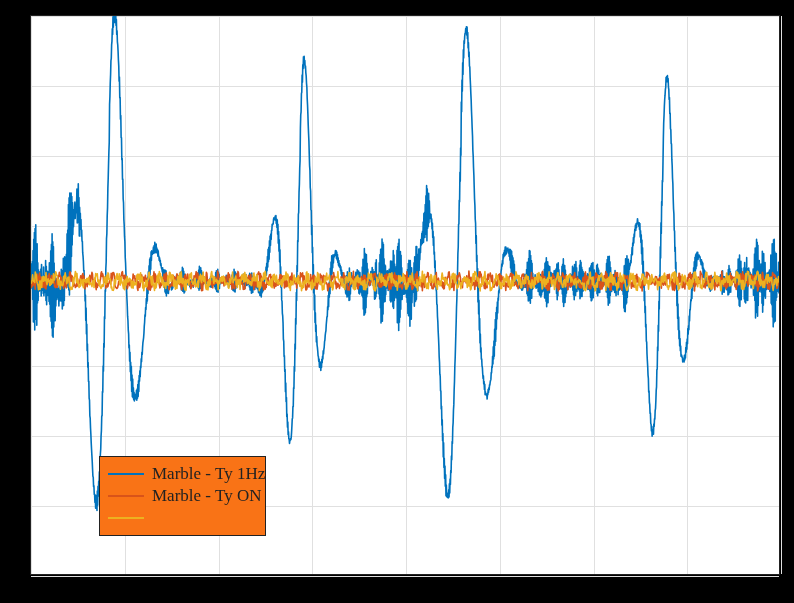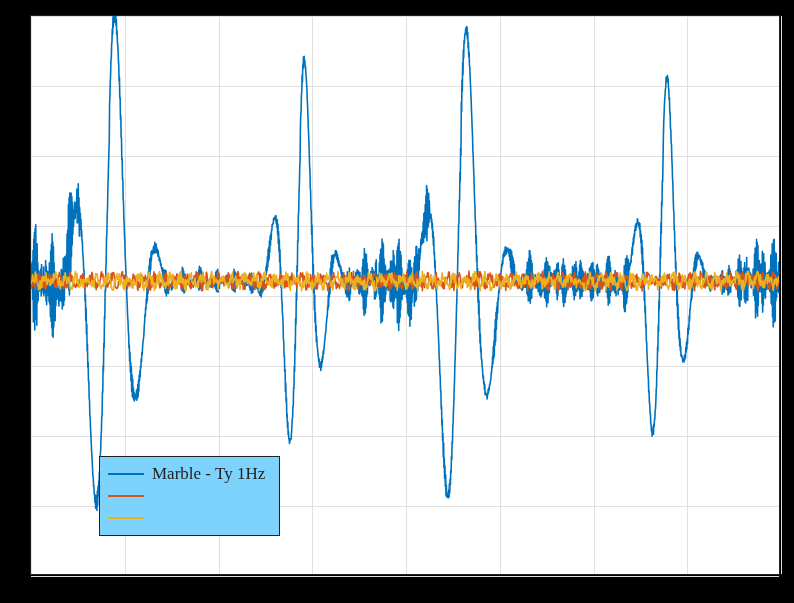--- a/index.html
+++ b/index.html
@@ -37,23 +37,23 @@
     position: absolute;
     left: 0;
     top: 0;
     width: 100%;
     height: 100%;
   }
   .legend {
     position: absolute;
     left: 68px;
     bottom: 38px;
-    background: #7dd3fc;
+    background: #f97316;
     border: 1px solid #222;
-    padding: 6px 14px 6px 8px;
+    padding: 6px 0 6px 8px;
     font-size: 17px;
   }
   .legend-row {
     display: flex;
     align-items: center;
     height: 22px;
   }
   .legend-swatch {
     width: 36px;
     height: 2px;
@@ -95,18 +95,19 @@
       <polyline points="0,268.7696243105425 0.536097212294496,267.372333971631 1.072194424588992,264.83237552758254 1.6082916368834883,259.79506575164964 2.144388849177984,264.39277326101546 2.68048606147248,266.3395615345023 3.2165832737669766,265.50859597525573 3.752680486061472,267.39325617954887 4.288777698355968,256.9725179697021 4.824874910650465,258.82073576337297 5.36097212294496,260.0215085941558 5.897069335239457,266.364898029496 6.433166547533953,268.38692553965285 6.96926375982845,270.1300451843498 7.505360972122944,274.7831883508776 8.04145818441744,274.2400207748041 8.577555396711936,266.09423378093146 9.113652609006433,274.55099312880276 9.64974982130093,269.4140593943542 10.185847033595424,265.38853377138685 10.72194424588992,272.4196278159478 11.258041458184417,261.7082597895909 11.794138670478914,265.0046028071187 12.33023588277341,266.14091817631675 12.866333095067906,261.12507997143405 13.402430307362401,263.3561266240477 13.9385275196569,265.7229692856178 14.474624731951394,265.42706585665314 15.010721944245889,257.44946650062906 15.546819156540385,267.22219213601005 16.08291636883488,269.623466988816 16.619013581129376,264.7759345552152 17.155110793423873,263.68668308500156 17.691208005718373,266.04772277417675 18.227305218012866,265.4755109424174 18.763402430307362,270.4282182355609 19.29949964260186,270.23965849912383 19.83559685489635,263.8691440787429 20.371694067190848,269.04694244963815 20.907791279485348,264.7754571652393 21.44388849177984,267.10669070224213 21.979985704074338,267.7169246934294 22.516082916368834,258.71983586880793 23.052180128663334,261.3994250227499 23.588277340957827,264.78415532917035 24.124374553252323,262.223573406677 24.66047176554682,256.60843418490055 25.196568977841313,257.754994491188 25.732666190135813,260.19371656134985 26.268763402430306,260.1621744463315 26.804860614724802,264.7615290975266 27.340957827019295,269.7555751871766 27.8770550393138,264.81110132497855 28.41315225160829,266.1781718363069 28.949249463902788,270.9689462400585 29.485346676197285,274.15380119470996 30.021443888491778,265.9537938626756 30.557541100786278,268.4288775072241 31.09363831308077,270.14171188617405 31.629735525375267,270.57735875858 32.16583273766976,269.67957106440014 32.70192994996426,261.3047305617315 33.23802716225875,265.8747277207818 33.77412437455325,261.11018518448293 34.310221586847746,257.80539118498416 34.84631879914224,261.92613550257545 35.382416011436746,264.15134553447865 35.91851322373124,268.6190337916228 36.45461043602573,266.79662992099634 36.990707648320225,262.3153247008867 37.526804860614725,264.4476456728977 38.06290207290922,261.9871556058371 38.59899928520372,271.60894921849786 39.13509649749821,272.54954245203027 39.6711937097927,274.5648103248446 40.2072909220872,272.20482774821596 40.743388134381696,273.5647824688557 41.2794853466762,274.1515285400874 41.815582558970696,269.9457918270009 42.35167977126519,262.6204809852664 42.88777698355968,268.6759531992546 43.42387419585418,261.9333934883068 43.959971408148675,261.0676581299855 44.49606862044317,256.4209872171556 45.03216583273767,258.33890302557637 45.56826304503216,267.10938869936143 46.10436025732667,258.58610834484574 46.64045746962116,267.81601884810107 47.176554681915654,264.9112773494361 47.71265189421015,270.04491169068575 48.24874910650465,272.44933867644346 48.78484631879914,270.9365255339695 49.32094353109364,271.29842293913373 49.857040743388126,264.10627037333893 50.393137955682626,265.22748919447685 50.92923516797713,266.1791239936214 51.465332380271626,270.7171436469935 52.00142959256612,264.78133430000685 52.53752680486061,272.675964563371 53.07362401715511,264.28683292043854 53.609721229449605,266.13567506289536 54.145818441744105,264.6731772130473 54.68191565403859,266.3719831807433 55.21801286633309,267.66108353979 55.7541100786276,264.062834827854 56.29020729092209,263.25358935399896 56.82630450321658,266.76854920999676 57.362401715511076,267.39102872663864 57.898498927805576,262.22586153478414 58.43459614010007,269.6962671265432 58.97069335239457,268.14314018279526 59.506790564689055,267.70547967935005 60.042887776983555,268.52055893511033 60.57898498927806,269.88246409667084 61.115082201572555,271.55779438855006 61.65117941386705,267.25760594098995 62.18727662616154,265.5450628161195 62.72337383845604,267.6186951805885 63.259471050750534,272.5316110695239 63.795568263045034,262.80741947019794 64.33166547533952,264.53395672058156 64.86776268763401,258.49613149259426 65.40385989992852,259.8692932183395 65.93995711222303,260.7144756140215 66.4760543245175,258.7166763682727 67.01215153681201,266.3270254609563 67.5482487491065,265.02929933180485 68.084345961401,269.37079639904283 68.62044317369549,265.5571461334621 69.15654038598998,271.57022408047465 69.69263759828448,271.84802952908205 70.22873481057898,273.4851830400906 70.76483202287349,272.27263804240266 71.30092923516797,269.6952805896106 71.83702644746248,270.3263060199226 72.37312365975697,271.3775888632206 72.90922087205146,267.92566959189753 73.44531808434596,262.0534273232203 73.98141529664045,264.14794606783954 74.51751250893494,262.8354690131991 75.05360972122945,269.3946313074531 75.58970693352396,260.2493367854875 76.12580414581844,264.50268026895094 76.66190135811294,267.23321079835995 77.19799857040744,257.834593219218 77.73409578270193,258.75938012987973 78.27019299499642,264.10718841506986 78.80629020729091,264.4571268997428 79.3423874195854,263.863889567214 79.87848463187991,265.4965562116062 80.4145818441744,272.9588672066403 80.9506790564689,272.0095892412332 81.48677626876339,275.00157962634717 82.02287348105791,275.1582890568631 82.5589706933524,275.3267030718303 83.09506790564689,273.60608443290903 83.63116511794139,264.65230544230013 84.16726233023589,268.41800746714756 84.70335954253038,268.7292490668924 85.23945675482489,261.6196610241421 85.77555396711936,260.54337998198 86.31165117941387,258.4681565350635 86.84774839170836,264.4500158900902 87.38384560400286,261.810691405549 87.91994281629735,264.3187694807301 88.45604002859184,258.6951070364173 88.99213724088634,268.6426485565495 89.52823445318084,269.92032248163383 90.06433166547534,262.2202821127744 90.60042887776983,262.64741624370447 91.13652609006432,267.83982403937966 91.67262330235884,267.0488506721076 92.20872051465334,270.8973248715044 92.74481772694782,273.4948223049601 93.28091493924232,265.5090810046985 93.81701215153682,274.6730861697336 94.35310936383131,269.0877818427753 94.88920657612582,264.36081145364784 95.4253037884203,270.02209285322783 95.9614010007148,263.3773552094142 96.4974982130093,261.3609722962918 97.03359542530377,266.9494982233821 97.56969263759828,266.5372402547266 98.10578984989277,266.51499631444244 98.64188706218728,263.21276311152405 99.17798427448177,263.80681723650093 99.71408148677625,264.1111271066138 100.25017869907076,265.57261344171735 100.78627591136525,272.6693847822174 101.32237312365976,270.7107721722657 101.85847033595427,266.35780426135676 102.39456754824874,273.26271931263864 102.93066476054325,266.34620849660615 103.46676197283774,269.3513154446767 104.00285918513224,269.9132569003062 104.53895639742674,267.9048438915605 105.07505360972122,268.8976300191761 105.61115082201573,269.779347757052 106.14724803431022,260.04857095453934 106.6833452466047,262.3078236632392 107.21944245889921,259.07651332911183 107.7555396711937,264.64508424249385 108.29163688348821,259.7316631096325 108.8277340957827,259.4222153060751 109.36383130807718,267.4348735408649 109.89992852037169,257.8286765699004 110.43602573266618,266.47650735227745 110.97212294496069,263.02159320524464 111.5082201572552,261.956568466096 112.04431736954967,272.9838397119696 112.58041458184418,267.0558611944242 113.11651179413867,275.69393727158166 113.65260900643317,270.78431833897804 114.18870621872767,271.73063185343767 114.72480343102215,268.36206255136915 115.26090064331666,265.3571280216427 115.79699785561115,271.7833434885052 116.33309506790563,271.0334874873378 116.86919228020014,265.23952560681795 117.40528949249463,264.80548750897105 117.94138670478914,258.34069882912985 118.47748391708363,257.07473348724704 119.01358112937811,260.875277076614 119.54967834167262,263.4697961094142 120.08577555396711,261.591521065087 120.62187276626162,268.0498127255734 121.15796997855612,269.92453575713785 121.6940671908506,261.24365619542584 122.23016440314511,267.82295180767403 122.7662616154396,270.1865095497292 123.3023588277341,271.52660433394544 123.8384560400286,275.5016162085909 124.37455325232308,267.95084242842677 124.91065046461759,273.08537650441303 125.44674767691208,272.47462607910575 125.98284488920656,269.0684847511314 126.51894210150107,261.05561471177987 127.05503931379556,266.6786923601094 127.59113652609007,258.8877777507458 128.12723373838455,268.553159425236 128.66333095067904,256.39907950068437 129.19942816297356,259.3396544186234 129.73552537526803,258.49808358660954 130.27162258756255,262.82990395828955 130.80771979985704,267.3106373619476 131.34381701215153,262.0877309014709 131.87991422444605,269.0762543988369 132.41601143674052,264.87743697544306 132.952108649035,272.25883629492586 133.48820586132953,267.39476804376017 134.02430307362403,267.42559677494 134.56040028591852,269.0546049729426 135.096497498213,273.3814033516873 135.6325947105075,267.61119695188313 136.168691922802,269.47964282742134 136.7047891350965,269.75348318849603 137.24088634739098,260.96756725855937 137.77698355968548,270.07924215919275 138.31308077197997,265.6813605532351 138.8491779842745,257.29529337144703 139.38527519656895,257.4653354312849 139.92137240886348,259.53575018055204 140.45746962115797,266.39143155376706 140.99356683345246,264.32279327989255 141.52966404574698,259.6150662950665 142.06576125804145,260.26173686704476 142.60185847033594,261.6014371694187 143.13795568263046,271.1572491310865 143.67405289492496,266.8371370972486 144.21015010721945,264.8941101039685 144.74624731951394,274.2047420508544 145.28234453180843,266.22484496231084 145.81844174410293,266.4613798925005 146.35453895639742,273.46007244114134 146.8906361686919,264.0286364375761 147.4267333809864,261.17595574344324 147.9628305932809,264.847984947647 148.49892780557542,268.901463224428 149.03502501786988,258.47675789897966 149.5711222301644,258.33124272298727 150.1072194424589,267.49456151369054 150.6433166547534,256.6469361786593 151.1794138670479,263.50136871218734 151.71551107934238,268.6701909596177 152.25160829163687,263.61597403174545 152.7877055039314,263.72636612954614 153.32380271622588,266.51202824948774 153.85989992852038,272.52652236608964 154.39599714081487,274.9268082354367 154.93209435310936,264.7129431021401 155.46819156540386,275.16565961042016 156.00428877769835,265.5607128827571 156.54038598999284,267.5192161165952 157.07648320228733,264.79359178310847 157.61258041458183,265.12921114934676 158.14867762687635,270.2022330908694 158.6847748391708,261.2345394722527 159.22087205146534,259.0869594823938 159.75696926375983,258.9121492249439 160.2930664760543,262.8085279046301 160.8291636883488,257.5965645561052 161.3652609006433,267.07847034901874 161.9013581129378,267.1020053547173 162.4374553252323,269.1886904594381 162.97355253752679,266.96626736263727 163.5096497498213,268.84481781683877 164.04574696211583,264.05558133415514 164.5818441744103,263.17123630811176 165.1179413867048,271.98626075549726 165.6540385989993,269.3159807902632 166.19013581129377,271.03304832252877 166.7262330235883,268.6603507734741 167.26233023588279,265.9597182525891 167.79842744817728,272.3962207964775 168.33452466047177,265.2382965017006 168.87062187276626,261.41437513882994 169.40671908506076,263.92701803984227 169.94281629735525,259.22584750099037 170.47891350964977,265.54066197889307 171.01501072194424,267.5361144732607 171.55110793423873,260.72917260485383 172.08720514653325,264.5502961612631 172.62330235882774,257.0088900336462 173.15939957112224,266.1631559098996 173.69549678341673,265.59401899301133 174.23159399571122,261.9623918211828 174.76769120800571,268.8886980778791 175.3037884203002,272.99334957093004 175.8398856325947,274.41677267815834 176.3759828448892,272.4576263499629 176.9120800571837,266.88803757236525 177.4481772694782,274.9449833441777 177.98427448177267,269.91733989649504 178.5203716940672,264.7685602712233 179.0564689063617,270.31538571602175 179.59256611865615,269.08339948236437 180.12866333095067,263.6405525566824 180.66476054324517,258.28999699055913 181.20085775553966,256.44363287270124 181.73695496783415,261.9177024497049 182.27305218012864,260.6315568271152 182.80914939242317,265.03039821607905 183.3452466047177,268.3523966099968 183.88134381701215,261.6201351514306 184.41744102930667,266.31589847443524 184.95353824160117,265.13992770123474 185.48963545389563,266.050464236611 186.02573266619015,264.38422268707956 186.56182987848464,267.69588961498346 187.09792709077914,265.7153438533573 187.63402430307363,274.78152569166446 188.17012151536812,268.59222285670467 188.70621872766262,265.74945623653895 189.24231593995714,268.3405955445279 189.77841315225163,263.23576913638084 190.3145103645461,262.582508861404 190.8506075768406,265.898851864737 191.38670478913508,261.36627809537083 191.9228020014296,266.32387897386593 192.4588992137241,265.84502753662866 192.9949964260186,261.07756611947104 193.53109363831308,262.7081701147911 194.06719085060755,264.83112187382335 194.6032880629021,269.781280571123 195.13938527519656,269.85060736404694 195.67548248749105,268.20724381405597 196.21157969978555,268.45588201899415 196.74767691208004,268.11803361390383 197.28377412437456,267.7908150771064 197.81987133666905,272.4630175834058 198.35596854896355,273.2275056493098 198.892065761258,268.1893619626815 199.4281629735525,263.76962815394353 199.96426018584702,268.16493890158756 200.50035739814152,265.20376417289515 201.036454610436,262.68031915540865 201.5725518227305,262.28743849437626 202.10864903502502,256.9898167210193 202.64474624731952,267.59897953623545 203.18084345961404,265.6711746874074 203.71694067190853,264.9690744238098 204.25303788420302,263.9677941010885 204.7891350964975,262.8452928049019 205.32523230879198,260.8767764682901 205.8613295210865,269.5123171373912 206.397426733381,270.5765751455998 206.9335239456755,272.4692972132385 207.46962115796998,264.4451846234919 208.00571837026447,268.8917896518178 208.541815582559,268.1642988375627 209.0779127948535,264.6963781129081 209.61401000714795,274.466655083475 210.15010721944245,265.5808572018819 210.68620443173694,265.41006611763413 211.22230164403146,259.9659432448437 211.75839885632595,261.8340894396087 212.29449606862045,264.426891330996 212.83059328091494,258.9572590269296 213.3666904932094,267.09456931549914 213.90278770550395,259.94390431207637 214.43888491779842,257.3493405481758 214.9749821300929,266.48163180453935 215.5110793423874,259.63018240364545 216.0471765546819,261.7587715875943 216.58327376697642,265.58410834093365 217.1193709792709,268.1760083269765 217.6554681915654,264.4378197319221 218.19156540385987,268.02569951169903 218.72766261615436,265.62545838337763 219.26375982844888,269.2259400197392 219.79985704074338,266.468252174795 220.33595425303787,268.9905890845017 220.87205146533236,270.60883259685494 221.40814867762688,268.2135485423179 221.94424588992138,263.0643612491622 222.4803431022159,266.0029555978857 223.0164403145104,259.5460955080321 223.55253752680488,257.9800460805152 224.08863473909935,265.5376439487342 224.62473195139384,262.0189912235361 225.16082916368836,262.8963801091315 225.69692637598286,265.74362525482553 226.23302358827735,259.3895328980145 226.76912080057184,260.51481538373827 227.30521801286633,271.85140945242114 227.84131522516086,267.82291236454716 228.37741243745535,266.4247363122511 228.9135096497498,275.6626102015922 229.4496068620443,267.42822586518463 229.9857040743388,272.8911160095953 230.52180128663332,270.1262342144905 231.0578984989278,263.8171441509416 231.5939957112223,263.0351714723721 232.1300929235168,262.93528219212214 232.66619013581126,265.64978408680776 233.2022873481058,258.0611689358366 233.73838456040028,264.0555007342469 234.27448177269477,259.5776995224226 234.81057898498926,256.24987780266935 235.34667619728376,259.55357624276166 235.88277340957828,266.2163490367306 236.41887062187277,265.52270718695183 236.95496783416726,268.06898502541765 237.49106504646173,267.8812965276875 238.02716225875622,267.25543392148575 238.56325947105074,270.2373636739317 239.09935668334523,268.2629142228691 239.63545389563973,264.9953319701843 240.17155110793422,269.79959872832353 240.70764832022874,271.6127329823475 241.24374553252323,263.76970554136517 241.77984274481776,272.74504591374927 242.31593995711225,261.45065374235327 242.85203716940674,259.89071535979764 243.3881343817012,264.53491976417416 243.9242315939957,259.2113411651885 244.46032880629022,263.44038914106943 244.9964260185847,267.0911189329 245.5325232308792,263.04095451482294 246.0686204431737,260.2395301985146 246.6047176554682,265.41693791582134 247.1408148677627,268.7162195231937 247.6769120800572,268.52951200065854 248.21300929235167,264.97688213195426 248.74910650464616,269.0666138892322 249.28520371694066,268.7355640904825 249.82130092923518,269.36819495849187 250.35739814152967,267.67302669201257 250.89349535382416,264.7555153939597 251.42959256611866,271.3467250339535 251.96568977841312,269.90758962368824 252.50178699070767,262.96901000151405 253.03788420300214,266.58845299969255 253.57398141529663,260.68407627126675 254.11007862759112,260.88765354946065 254.64617583988561,264.9576970384961 255.18227305218014,261.9141535979627 255.71837026447463,256.8558914199484 256.2544674767691,264.42191026793773 256.7905646890636,259.13682987763036 257.3266619013581,259.04077628053216 257.8627591136526,260.3633387991728 258.3988563259471,270.20085671314797 258.9349535382416,272.55595616204977 259.47105075053605,268.85802913362534 260.00714796283063,275.3632506304375 260.5432451751251,265.67277704858316 261.0793423874196,270.04795366657993 261.6154395997141,266.961663141418 262.1515368120086,266.72533914305495 262.68763402430307,269.67160986098094 263.2237312365976,263.5329803033647 263.7598284488921,260.0173649328253 264.2959256611866,264.74160231976424 264.83202287348104,262.8442886051946 265.36812008577556,267.31933580230987 265.90421729807,265.4315872922519 266.44031451036454,263.13561377298896 266.97641172265907,262.85848965380416 267.51250893495353,268.7269453089633 268.04860614724805,260.4388458347102 268.5847033595425,265.1385072009355 269.12080057183704,268.5749706498538 269.6568977841315,271.30205551300867 270.192994996426,266.4788298566006 270.7290922087205,268.6290958963945 271.265189421015,275.7585872638682 271.80128663330953,270.66880777641836 272.337383845604,273.2267827274026 272.8734810578985,267.1904091699017 273.409578270193,272.06953899349213 273.94567548248745,266.0233623191508 274.48177269478197,265.5550347790679 275.0178699070765,268.0047723841475 275.55396711937095,268.52279343884493 276.0900643316655,257.4435025093477 276.62616154395994,256.86218520678875 277.16225875625446,267.0552273438789 277.698355968549,263.864513800322 278.23445318084345,258.8062376000027 278.7705503931379,269.02390144187285 279.30664760543243,267.6448677986788 279.84274481772695,267.41945301548145 280.3788420300215,267.1613022636762 280.91493924231594,272.6676520179738 281.45103645461046,274.5180981561697 281.9871336669049,265.0706396724357 282.52323087919945,271.13404490592995 283.05932809149397,272.9559609720179 283.59542530378843,268.2466197511767 284.1315225160829,269.5584413636681 284.6676197283774,270.3022530442523 285.2037169406719,261.72118534743964 285.7398141529664,265.5435436936618 286.2759113652609,264.71605741475213 286.8120085775554,267.4188700874863 287.3481057898499,257.40345795659096 287.8842030021444,265.85436563287834 288.4203002144389,259.01526025813087 288.95639742673336,264.9393663924137 289.4924946390279,268.9638986157599 290.02859185132235,265.9877025020206 290.56468906361687,269.6309885185191 291.1007862759114,266.51583067678627 291.63688348820585,268.54602402911155 292.1729807005004,275.0249602735981 292.70907791279484,273.97038217306715 293.2451751250893,270.8651947355761 293.7812723373838,274.28391190145004 294.31736954967835,261.9147610959124 294.8534667619728,268.0979093479742 295.38956397426733,263.60066888653034 295.9256611865618,262.75084713543663 296.4617583988563,258.08959463563707 296.99785561115084,264.78515545391906 297.5339528234453,263.128832907668 298.07005003573977,262.5542582666915 298.6061472480343,263.74071437324056 299.1422444603288,259.9208539729033 299.67834167262333,265.63270586351683 300.2144388849178,267.07542614847245 300.75053609721226,270.4678712223161 301.2866333095068,272.00878231110045 301.8227305218013,267.03720758891797 302.3588277340958,274.87176374440634 302.89492494639023,273.4874568312101 303.43102215868475,267.46903031471146 303.9671193709792,265.8001612087379 304.50321658327374,263.5682472028152 305.03931379556826,262.86497581939614 305.5754110078628,262.32329536180043 306.1115082201572,262.3317731414204 306.64760543245177,262.40759203391366 307.18370264474623,262.48957481655503 307.71979985704075,256.3926229151917 308.2558970693353,264.4648124263686 308.79199428162974,264.32812019043484 309.32809149392426,266.66338372718263 309.8641887062187,265.5596685089253 310.40028591851325,263.3477680770043 310.9363831308077,264.07714243881486 311.47248034310223,270.91525071004145 312.0085775553967,263.94799061183085 312.5446747676912,264.2198449301028 313.0807719799857,272.3323648290424 313.61686919228026,269.7597889556503 314.15296640457467,271.1208883950668 314.6890636168692,274.526511147021 315.22516082916366,262.88273690139914 315.7612580414582,267.90999906722976 316.2973552537527,261.6789409042819 316.8334524660472,263.74410455756515 317.3695496783416,264.03677206229037 317.90564689063615,267.278363581934 318.44174410293067,258.9957415039841 318.9778413152252,257.77957530347504 319.51393852751966,265.6266109830322 320.0500357398142,257.4862920306586 320.5861329521086,268.8117365411895 321.12223016440316,263.5946323798102 321.6583273766976,265.0432140298869 322.19442458899215,266.7421715399811 322.7305218012866,265.3331456032239 323.26661901358113,273.59440322678677 323.8027162258756,266.87837173532984 324.3388134381701,274.585926534722 324.8749106504646,263.8766580153797 325.4110078627591,274.2547516613398 325.94710507505357,262.0705613120555 326.4832022873481,266.45839327883266 327.0192994996426,261.6714041527024 327.5553967119371,260.29480850959766 328.09149392423166,267.4987645034752 328.62759113652606,262.73233807802563 329.1636883488206,267.65983689506 329.6997855611151,265.1405642158312 330.2358827734096,263.2526953619873 330.7719799857041,269.16156035718507 331.3080771979986,266.9121684990534 331.844174410293,269.70537945452304 332.38027162258754,270.2567548330009 332.91636883488206,265.6368517437557 333.4524660471766,274.2715732782714 333.98856325947105,274.5411850723785 334.52466047176557,264.8967426847869 335.06075768406004,269.09293769745614 335.59685489635456,274.7767344501536 336.132952108649,270.07159716830876 336.66904932094354,272.3175554428402 337.205146533238,266.6477790172769 337.74124374553253,266.08268763715614 338.277340957827,257.94287225694336 338.8134381701215,260.022224715265 339.349535382416,263.0826518001889 339.8856325947105,259.5915885863165 340.421729807005,264.62324140292964 340.95782701929954,258.36411170669425 341.49392423159395,261.9029170143502 342.0300214438885,264.0645781265181 342.56611865618294,269.7675285693378 343.10221586847746,269.983264505054 343.638313080772,274.4168256377703 344.1744102930665,265.7868030127359 344.7105075053609,275.6235176948385 345.2466047176555,275.82420022677513 345.78270192994995,274.0443056129854 346.3187991422445,271.8844913668509 346.854896354539,262.2732269719391 347.39099356683346,266.0454471382238 347.927090779128,266.5980633492944 348.46318799142244,266.0634675249705 348.99928520371697,263.08236570836397 349.53538241601143,258.0173477838488 350.07147962830595,262.0885244210098 350.6075768406004,263.39235232345743 351.14367405289494,267.4044447969134 351.6797712651894,259.0867595766786 352.215868477484,262.99911094285085 352.7519656897784,266.214513624055 353.2880629020729,262.75747652125847 353.8241601143674,266.6840644587475 354.3602573266619,270.2823664642046 354.8963545389564,264.99196775954056 355.43245175125094,266.2411239085989 355.96854896354535,271.6405691243365 356.50464617583987,270.1332328475744 357.0407433881344,266.8195545993143 357.5768406004289,264.6585345072194 358.1129378127234,261.8450903398465 358.6490350250179,264.86466729474677 359.1851322373123,258.4263260211011 359.7212294496069,261.63568903226076 360.25732666190135,258.72914005704837 360.79342387419587,263.0905435279407 361.32952108649033,267.5914952534697 361.86561829878485,257.6557564068872 362.4017155110793,263.5280977641046 362.93781272337384,263.58733285903395 363.4739099356683,267.98289295611136 364.0100071479628,265.07393674374754 364.5461043602573,265.8697300193085 365.0822015725518,270.0699015522373 365.61829878484633,271.3031938973751 366.1543959971408,266.2834809062491 366.6904932094354,267.88210150132966 367.2265904217298,275.07593369926553 367.7626876340243,270.3310658370951 368.2987848463188,267.9423694628536 368.83488205861335,260.4496949134631 369.3709792709078,263.05175387833043 369.90707648320233,267.85898834559214 370.44317369549674,260.866828353659 370.97927090779126,266.37070145191126 371.5153681200858,265.9439787278392 372.0514653323803,262.45974378055456 372.58756254467477,265.7168824501397 373.1236597569693,258.4705519436754 373.65975696926375,260.4666428698203 374.1958541815583,267.0394418481228 374.73195139385274,262.1913770476414 375.26804860614726,270.87351729715164 375.8041458184417,274.06541881496605 376.34024303073625,268.8929799154091 376.8763402430307,273.86316652145405 377.41243745532523,267.4547893693696 377.94853466761975,271.7449151036345 378.4846318799143,263.5509372388497 379.02072909220874,265.8887741035216 379.55682630450326,266.9480545404264 380.09292351679767,260.5854583075667 380.6290207290922,267.2175656829488 381.16511794138665,264.5546206617341 381.7012151536812,263.3765192752999 382.23731236597564,257.8721083967607 382.77340957827016,262.22254391428527 383.3095067905647,268.7890445528367 383.8456040028592,269.02493084412936 384.38170121515367,266.55140319519757 384.9177984274482,270.6361329579277 385.4538956397427,270.0734544839339 385.9899928520372,269.78478342241317 386.5260900643317,272.53786352291417 387.06218727662616,264.5835632776079 387.5982844889207,275.7691927759366 388.1343817012151,267.1676648357605 388.67047891350967,269.58224686959403 389.2065761258042,267.2470981093478 389.7426733380987,261.84421519598146 390.2787705503931,269.87777420008047 390.8148677626877,265.1671217703446 391.3509649749821,266.3798054118093 391.8870621872766,263.8460289184038 392.4231593995711,256.13577412946165 392.9592566118656,267.03955917030856 393.4953538241601,260.63343371892694 394.0314510364546,260.188381182498 394.5675482487491,259.3238497421674 395.10364546104364,266.44471455952913 395.6397426733381,270.78062468948025 396.1758398856326,271.146445858693 396.7119370979271,273.3423988833811 397.2480343102216,267.95252443576504 397.784131522516,270.86027498125907 398.3202287348106,273.60032670743175 398.856325947105,268.18608847194565 399.3924231593995,264.0928221586425 399.92852037169405,262.1167348945276 400.4646175839886,267.430813006984 401.00071479628303,259.51849877535466 401.53681200857756,260.1065302928941 402.072909220872,263.8983498179241 402.60900643316654,267.3094282108481 403.145103645461,265.845658299622 403.6812008577555,267.1656580854103 404.21729807005005,261.0274272976764 404.7533952823445,263.7193583264606 405.28949249463903,260.57515997365533 405.82558970693356,270.0118547598207 406.3616869192281,270.369698121931 406.89778413152254,271.7926724933191 407.43388134381706,274.42815082514676 407.9699785561115,265.82440852802205 408.50607576840605,269.284881502455 409.04217298070046,266.77839865964086 409.578270192995,266.88502649338113 410.11436740528944,270.817609262186 410.65046461758396,265.87952584575106 411.1865618298785,269.87956888334764 411.722659042173,261.86514429759086 412.25875625446747,257.8951600258044 412.794853466762,261.37400437063894 413.33095067905646,264.3479036309393 413.867047891351,264.4847068399557 414.40314510364544,262.457797101254 414.93924231593996,263.25440957860496 415.4753395282344,269.64818829668627 416.01143674052895,267.83538306983434 416.54753395282347,264.0337178875698 417.083631165118,266.2026905544328 417.61972837741246,269.68391790665095 418.155825589707,270.2801362956664 418.6919228020014,269.4916037093973 419.2280200142959,271.90891400386226 419.7641172265904,274.76159839670885 420.3002144388849,273.1423175637079 420.83631165117936,269.1468958575368 421.3724088634739,261.41087178159387 421.9085060757684,262.08359294507454 422.4446032880629,258.9211333084304 422.9807005003574,263.6194302326589 423.5167977126519,258.22901650464223 424.05289492494643,263.09256039481335 424.5889921372409,267.5861413904663 425.1250893495354,258.8648095479123 425.6611865618299,266.2925410127186 426.1972837741244,268.6762554236302 426.7333809864188,270.0631480593281 427.2694781987134,273.62025267136096 427.8055754110079,271.19492421601666 428.34167262330243,272.0748371978944 428.87776983559684,265.10614457193884 429.4138670478914,267.04862911452665 429.9499642601858,269.00698486449966 430.48606147248034,269.097759581007 431.0221586847748,273.751930186295 431.55825589706933,267.65352703206247 432.0943531093638,269.91512443198127 432.6304503216583,264.8113334207485 433.16654753395284,265.7916357569892 433.70264474624736,265.81396514434846 434.2387419585418,262.1603656966606 434.77483917083634,261.6558465386231 435.3109363831308,266.2912265730168 435.84703359542533,262.7703578785201 436.38313080771974,263.02167115106477 436.9192280200143,266.3135473021687 437.4553252323087,272.3326304308946 437.99142244460324,262.90389842010086 438.52751965689777,269.95112875987155 439.06361686919234,270.9763570294831 439.59971408148675,264.8570278570821 440.1358112937813,269.2397727165508 440.67190850607574,274.81009177477137 441.20800571837026,274.0376333214467 441.7441029306647,270.31721178248023 442.28020014295925,267.506138455181 442.81629735525377,263.3788138844931 443.35239456754823,258.75980913067923 443.88849177984275,258.81681677042025 444.4245889921373,266.51486571379127 444.9606862044318,256.47306546328423 445.49678341672626,258.5848883444614 446.0328806290208,257.40263863265653 446.56897784131525,260.08633193724467 447.10507505360977,262.4367599392814 447.6411722659042,265.8920901722103 448.1772694781987,263.1669912278476 448.71336669049316,263.0930170815203 449.2494639027877,272.33885625134025 449.7855611150822,269.28906524505965 450.3216583273767,275.9200598074342 450.8577555396712,268.9524162026009 451.3938527519657,271.3189098200085 451.9299499642602,271.1481516577711 452.4660471765547,262.2641306761821 453.00214438884916,265.0823861481214 453.5382416011437,269.10387666564986 454.0743388134381,261.6478465776987 454.61043602573267,260.50509253646663 455.1465332380272,256.4329921624645 455.6826304503217,265.41347773353226 456.2187276626162,267.23483846616176 456.7548248749107,265.59784581312795 457.2909220872051,269.8262568030548 457.8270192994996,268.7413054562683 458.3631165117941,267.2593869567552 458.8992137240886,268.1118147431477 459.4353109363831,269.24531998680004 459.9714081486776,265.1418874676046 460.5075053609721,275.57658930779934 461.04360257326664,272.4522815249743 461.57969978556116,275.19034723362546 462.1157969978556,273.6370721496464 462.65189421015015,272.4856819919536 463.1879914224446,269.05451230724134 463.72408863473913,270.26217435064086 464.2601858470336,266.4808859807996 464.7962830593281,268.1093230388051 465.3323802716225,263.74639541917503 465.8684774839171,264.607258053937 466.4045746962116,258.78263987063303 466.94067190850615,263.502236540844 467.47676912080055,263.72249978557477 468.01286633309513,260.47870913068266 468.54896354538954,264.36077673037477 469.08506075768406,269.39185644171056 469.6211579699785,266.10854330443703 470.15725518227305,270.3212879291069 470.6933523945675,273.4736284528037 471.22944960686203,267.4789629061453 471.76554681915655,273.47383483181216 472.3016440314511,268.64705939361687 472.83774124374554,269.86443999440195 473.37383845604006,268.3292736088837 473.9099356683345,262.23927107938994 474.44603288062905,269.840883011419 474.98213009292346,264.0822856049825 475.51822730521803,264.06641696399265 476.05432451751244,265.78544929528664 476.59042172980696,259.0979364627243 477.1265189421015,260.3896044343851 477.66261615439606,266.8383818913241 478.19871336669047,261.6438372894638 478.734810578985,270.2207407871667 479.27090779127946,267.4360501929958 479.807005003574,265.16827206522953 480.34310221586844,274.427907680402 480.87919942816296,271.39758332032346 481.4152966404575,273.23049641338866 481.95139385275195,264.88598024530086 482.48749106504647,271.0012828275976 483.023588277341,267.0390403115027 483.5596854896355,270.750362948012 484.09578270193,261.1538975430334 484.6318799142245,266.071639311952 485.16797712651896,265.4225964343062 485.7040743388135,263.07562886429537 486.2401715511079,256.78286688281776 486.7762687634024,259.0750559508621 487.3123659756969,263.27997863169634 487.8484631879914,260.50479159103253 488.3845604002859,260.54271774948575 488.92065761258044,269.66409099690895 489.4567548248749,260.57130847674784 489.9928520371694,263.87684827681414 490.5289492494639,263.5831987900026 491.0650464617584,272.88335170324723 491.6011436740529,272.7604532849263 492.1372408863474,272.1052941928317 492.6733380986418,265.91053772109376 493.2094353109364,267.9409179147943 493.7455325232309,264.9990486101804 494.2816297355254,269.1869305710211 494.81772694781984,268.2436811441222 495.3538241601144,262.1203948062899 495.8899213724088,268.1933345958706 496.42601858470334,259.8368240735891 496.9621157969978,261.79723989609994 497.49821300929233,261.32939321759676 498.0343102215868,264.37634533048714 498.5704074338813,261.59335389450354 499.10650464617584,268.85622626393325 499.64260185847036,265.85390847805775 500.1786990707649,267.96470796021475 500.71479628305934,272.69517863488073 501.25089349535386,268.84042655967767 501.78699070764833,273.08444978578 502.32308791994285,264.67912268116356 502.8591851322373,265.1605727301288 503.39528234453184,269.10196285547283 503.93137955682624,272.8620576581738 504.46747676912076,271.969380498913 505.00357398141534,262.4222164997327 505.53967119370986,269.42513877153425 506.0757684060043,262.4430885580753 506.61186561829885,262.3342886110188 507.14796283059326,264.24338770286977 507.6840600428878,258.49621069140227 508.22015725518224,267.17732535833306 508.75625446747677,267.0313509434946 509.29235167977123,257.4085529837754 509.82844889206575,261.57483339913085 510.3645461043603,261.38577802794157 510.9006433166548,265.24401140826996 511.43674052894926,262.37877244773796 511.9728377412438,263.36639889003055 512.5089349535382,274.0103161144705 513.0450321658327,273.1391761854974 513.5811293781272,264.8819810804817 514.1172265904218,264.2993305573015 514.6533238027162,263.4103290210015 515.1894210150107,271.695126975218 515.7255182273052,266.4335163519291 516.2616154395997,264.560400103286 516.7977126518942,269.0792741443477 517.3338098641888,266.43506176341424 517.8699070764832,263.0877064328952 518.4060042887777,267.20785186859183 518.9421015010721,262.53572603396333 519.4781987133666,256.72402013178595 520.0142959256613,263.0451475686302 520.5503931379557,262.50282269004623 521.0864903502502,263.94746001585673 521.6225875625447,262.2745063831397 522.1586847748392,271.10452029899324 522.6947819871336,265.30363521594467 523.2308791994282,268.54300442034366 523.7669764117227,268.3759287345897 524.3030736240172,264.5916037565937 524.8391708363116,274.4447669555878 525.3752680486061,271.240941688639 525.9113652609007,267.95742273833025 526.4474624731952,263.6605808107624 526.9835596854897,264.4004375798627 527.5196568977842,260.98374029008033 528.0557541100786,257.7069174368667 528.5918513223731,257.97030913178065 529.1279485346676,265.5749361980566 529.6640457469621,266.4228140017861 530.2001429592566,261.1814567312076 530.7362401715511,266.59279191265546 531.2723373838455,261.90625668812635 531.80843459614,268.59542233840125 532.3445318084346,269.35713491905983 532.8806290207291,272.1519041349438 533.4167262330236,272.3241457056376 533.9528234453181,265.6808973659602 534.4889206576125,265.4877837876514 535.0250178699071,264.58128533256195 535.5611150822016,271.95674123219436 536.0972122944961,270.951951348262 536.6333095067905,263.66668803629017 537.169406719085,260.49884533802646 537.7055039313796,261.8382945157826 538.2416011436741,267.1997480729455 538.7776983559686,264.75603518396406 539.313795568263,260.0731496408079 539.8498927805576,261.72825126142334 540.385989992852,259.09150151107895 540.9220872051466,262.8322243718645 541.458184417441,267.02944387038866 541.9942816297355,262.2464048230908 542.53037884203,264.2882784978922 543.0664760543245,264.56193117085786 543.6025732666191,266.67642388054963 544.1386704789136,268.1628373626295 544.674767691208,269.63208473705515 545.2108649035025,264.329579048282 545.746962115797,266.88594243673134 546.2830593280916,263.6633460547856 546.819156540386,272.8575139387834 547.3552537526805,267.39586477100744 547.8913509649749,266.3926580167995 548.4274481772694,265.88231540206533 548.9635453895639,267.5522741578304 549.4996426018586,264.3567760504288 550.035739814153,265.3329011011597 550.5718370264475,265.5399267453674 551.1079342387419,266.9627551778501 551.6440314510364,268.0597381344573 552.180128663331,268.9947813971983 552.7162258756255,269.03317631215526 553.2523230879199,267.86022678987706 553.7884203002144,270.82145612056166 554.3245175125089,274.56301736139903 554.8606147248034,268.3509103620521 555.396711937098,274.5877297894695 555.9328091493925,275.64591946646755 556.4689063616869,273.97686344243346 557.0050035739814,273.81556737580013 557.5411007862758,266.80113201578973 558.0771979985703,268.55364826877536 558.6132952108649,265.0885070505418 559.1493924231594,268.98937989107503 559.6854896354539,261.90126136537356 560.2215868477484,258.5449581396871 560.757684060043,257.0542623862394 561.2937812723374,263.7967744759425 561.8298784846319,263.3189689400792 562.3659756969264,262.77566639919996 562.9020729092209,269.72362632784046 563.4381701215153,262.0785566752317 563.9742673338098,267.8344890674055 564.5103645461044,272.30422787456865 565.0464617583989,270.3994722782141 565.5825589706934,275.78924370927695 566.1186561829879,275.1754232734712 566.6547533952823,268.8044975255288 567.1908506075769,267.8549963436215 567.7269478198713,272.2205445171599 568.2630450321658,263.96889449044056 568.7991422444603,263.51771618644125 569.3352394567548,260.368249450692 569.8713366690492,265.3581419019024 570.4074338813438,260.99487777260845 570.9435310936383,261.55114325391366 571.4796283059328,259.4832770289912 572.0157255182273,258.0936410964277 572.5518227305218,261.0773485198821 573.0879199428163,265.99334189548665 573.6240171551108,261.6593741144155 574.1601143674053,264.7500463624491 574.6962115796998,266.2367475558416 575.2323087919942,264.06814614773003 575.7684060042887,264.48982909549267 576.3045032165833,275.5217694634018 576.8406004288778,269.0725248359448 577.3766976411723,264.5694010028831 577.9127948534667,263.62422547343823 578.4488920657614,270.93482160106663 578.9849892780558,272.0627110971939 579.5210864903503,262.16795606492997 580.0571837026447,266.9023424276096 580.5932809149392,261.3822752103217 581.1293781272337,257.72278542031535 581.6654753395283,267.1339352874629 582.2015725518228,265.94066485276164 582.7376697641173,259.60677310866123 583.2737669764117,268.3633066524669 583.8098641887062,269.7211808272952 584.3459614010007,262.507428128173 584.8820586132953,264.2640999697646 585.4181558255897,265.528578220235 585.9542530378842,270.3539096148562 586.4903502501786,270.1877738374093 587.0264474624731,268.7088349336732 587.5625446747677,275.299491683645 588.0986418870623,267.1544085748033 588.6347390993567,272.9046378852757 589.1708363116512,271.99759151249657 589.7069335239456,262.6335430215358 590.2430307362401,263.05969306136706 590.7791279485347,257.98307896057696 591.3152251608292,266.50372679348936 591.8513223731236,261.08941956259224 592.3874195854181,266.87329087847496 592.9235167977126,264.9551663303472 593.4596140100072,264.26719381885886 593.9957112223017,259.7638681858762 594.5318084345962,265.09610883240276 595.0679056468906,266.8886370635574 595.6040028591851,265.259564509919 596.1401000714795,271.2208792371589 596.6761972837741,272.71842491340607 597.2122944960686,275.1500199301975 597.7483917083631,275.24055243102515 598.2844889206576,274.11319457511894 598.8205861329521,270.7562738113316 599.3566833452467,271.1657803655171 599.8927805575411,266.1239336871204 600.4288777698356,259.93463117446737 600.9649749821301,267.79691938848663 601.5010721944245,258.29782896207223 602.037169406719,264.4659790872971 602.5732666190136,263.5472792415642 603.1093638313081,260.62384264699705 603.6454610436026,258.5568995116218 604.1815582558971,267.13409155658434 604.7176554681917,269.101084012638 605.2537526804862,260.67699243457145 605.7898498927805,272.4727339379679 606.325947105075,264.971115219668 606.8620443173695,274.88729319379655 607.3981415296641,271.4482062019701 607.9342387419584,275.3096783888 608.470335954253,269.7101363370642 609.0064331665475,268.42022139232773 609.542530378842,270.007998275568 610.0786275911365,263.0599081827783 610.614724803431,270.59804710775995 611.1508220157256,269.05472363458057 611.6869192280201,264.04552696528594 612.2230164403144,264.222287370551 612.759113652609,259.04732218526846 613.2952108649035,259.29022980620005 613.8313080771981,259.12823516575656 614.3674052894925,260.97072917819304 614.903502501787,268.9282183723516 615.4395997140815,262.6854526665829 615.975696926376,269.3780745683377 616.5117941386706,262.9917751576154 617.047891350965,267.6026874198802 617.5839885632595,264.6176217278612 618.120085775554,268.57276431588065 618.6561829878485,265.7296158143006 619.1922802001429,274.1872274364248 619.7283774124375,266.79016872279976 620.264474624732,262.5920945992775 620.8005718370265,269.35522679807764 621.3366690493209,265.2464799618505 621.8727662616154,266.7713037905953 622.40886347391,259.5065447363956 622.9449606862045,262.11373040567014 623.4810578984989,264.91413686397914 624.0171551107934,266.46681782130486 624.5532523230879,267.0304736254071 625.0893495353824,265.9496477065401 625.6254467476768,262.96529826764873 626.1615439599714,263.4493483071327 626.697641172266,264.04241269708996 627.2337383845605,265.7335781188974 627.7698355968548,267.34090300223835 628.3059328091493,274.67123143136405 628.8420300214439,266.5579847118674 629.3781272337384,270.65579984510146 629.9142244460328,266.7512046427916 630.4503216583273,270.3889220567002 630.9864188706218,267.5338405518633 631.5225160829164,270.74912786227065 632.0586132952109,261.69135746071254 632.5947105075054,266.8838207070893 633.1308077197999,261.00938205006656 633.6669049320944,262.2842811017344 634.2030021443887,267.1141891632539 634.7390993566833,259.2335986333995 635.2751965689778,258.0492849723034 635.8112937812723,265.0681669515964 636.3473909935669,261.2894438731868 636.8834882058613,267.3204537209033 637.4195854181559,266.295318007579 637.9556826304504,271.83515583591736 638.4917798427449,270.5684901940579 639.0278770550393,274.4104499676988 639.5639742673338,270.9194935559675 640.1000714796284,271.6506318864297 640.6361686919229,270.3444844313754 641.1722659042172,263.83192536801397 641.7083631165118,265.09452525012955 642.2444603288063,261.44142090977357 642.7805575411008,258.9236093480504 643.3166547533953,260.1069232039809 643.8527519656898,257.52507939695647 644.3888491779843,266.33418510083044 644.9249463902788,266.8099370821277 645.4610436025732,256.608476676975 645.9971408148677,259.9114911163098 646.5332380271623,258.1757203032058 647.0693352394568,265.92658036887207 647.6054324517512,269.35519689782166 648.1415296640457,262.9177941484184 648.6776268763402,266.3361471278127 649.2137240886348,274.95769535005087 649.7498213009292,272.8339514931956 650.2859185132237,273.2360114805376 650.8220157255182,269.0062671269131 651.3581129378127,269.14580846859 651.8942101501071,268.75744100271737 652.4303073624017,269.94468877003095 652.9664045746962,259.5875622199049 653.5025017869907,261.5961986295929 654.0385989992852,263.72369908655065 654.5746962115796,265.8995677053482 655.1107934238742,261.9250975385974 655.6468906361688,260.37184977617346 656.1829878484633,262.3640584201836 656.7190850607576,266.8053936314218 657.2551822730521,267.77007392062166 657.7912794853466,267.5778753341834 658.3273766976412,270.2721896872318 658.8634739099357,267.25997398673945 659.3995711222302,273.9122409638475 659.9356683345247,264.24368563527054 660.4717655468193,274.1501306291141 661.0078627591136,273.3626947147164 661.5439599714082,264.75792203499753 662.0800571837027,269.98352010053054 662.6161543959972,271.9598009371206 663.1522516082915,267.1373565171164 663.688348820586,262.8718823581778 664.2244460328806,266.95735303810363 664.7605432451751,257.5589208882399 665.2966404574696,262.90693726457545 665.8327376697641,256.7533816950063 666.3688348820586,257.67173946082676 666.9049320943532,267.6410176660565 667.4410293066476,261.59416920561273 667.9771265189421,263.21074601735563 668.5132237312366,271.7531731317726 669.0493209435311,263.38566700933126 669.5854181558256,266.97455288584786 670.1215153681201,267.4085936487828 670.6576125804146,265.7179415953412 671.1937097927091,272.55046439579485 671.7298070050035,270.28446347546515 672.265904217298,273.1371697092206 672.8020014295926,273.58883052313917 673.3380986418871,263.28265059449944 673.8741958541816,269.6012697882475 674.410293066476,266.8008139289807 674.9463902787705,267.46380070841167 675.4824874910651,264.9922993941759 676.0185847033596,262.3427172090448 676.554681915654,257.64341991221045 677.0907791279485,257.25610604140957 677.626876340243,257.4814727464883 678.1629735525376,265.4692749407065 678.699070764832,265.2524329521476 679.2351679771265,270.0244323614938 679.771265189421,272.4989250892695 680.3073624017155,269.7502170570973 680.84345961401,268.4532376346934 681.3795568263046,270.52163875645925 681.9156540385991,274.4228616949465 682.4517512508936,268.6493176907334 682.9878484631879,264.3852236321814 683.5239456754824,273.28907560630654 684.060042887777,265.67218651584943 684.5961401000716,261.95411401230695 685.1322373123659,263.3961210680195 685.6683345246604,257.31401147615117 686.2044317369549,261.49174610075164 686.7405289492494,266.6771663423776 687.276626161544,265.3209371039517 687.8127233738385,260.7194943063215 688.348820586133,268.3223749740579 688.8849177984275,262.1638624604994 689.4210150107218,266.3384407833052 689.9571122230163,262.23916487761943 690.493209435311,264.3577571953538 691.0293066476055,270.6450656104967 691.5654038598999,275.59048086660374 692.1015010721944,275.4590175564637 692.637598284489,265.6850001062948 693.1736954967835,265.7016403096707 693.709792709078,265.3662105459127 694.2458899213724,269.38096447945026 694.7819871336669,263.3103892695694 695.3180843459614,265.8357461912079 695.854181558256,267.32813217772724 696.3902787705504,266.4214451324984 696.9263759828449,263.46664563722 697.4624731951394,257.90857591702826 697.9985704074339,261.3463369987334 698.5346676197283,267.47786333800633 699.0707648320229,261.24890755379954 699.6068620443174,267.20619965783555 700.1429592566119,260.65412086456917 700.6790564689063,270.8938748393633 701.2151536812008,264.94388539896926 701.7512508934954,270.3800250197856 702.2873481057899,266.8942957063586 702.8234453180843,269.9307410771878 703.3595425303788,265.3576499484606 703.8956397426734,265.6554886344979 704.431736954968,264.1804333238449 704.9678341672623,263.90382110537536 705.5039313795568,263.02825305380327 706.0400285918513,268.0414230741026 706.5761258041458,263.6489773618783 707.1122230164402,257.1878078664983 707.6483202287347,256.401139031057 708.1844174410293,262.8965848116755 708.7205146533238,257.7680510746369 709.2566118656182,261.70196761943447 709.7927090779128,269.6478940056105 710.3288062902074,259.9730988007654 710.8649035025019,266.3403080021568 711.4010007147962,265.34749626436457 711.9370979270907,268.00838693139093 712.4731951393852,274.0322548275189 713.0092923516797,265.3016966299985 713.5453895639744,273.82724022489344 714.0814867762688,265.4579857382943 714.6175839885633,274.46787428205073 715.1536812008578,271.57762485935046 715.6897784131523,271.0928201707219 716.2258756254467,265.55901349303826 716.7619728377413,258.4150315870588 717.2980700500358,265.28583194763814 717.8341672623303,260.3963180080501 718.3702644746246,256.26741854187753 718.9063616869191,257.9755073692086 719.4424588992138,256.6158999599368 719.9785561115083,261.970749144542 720.5146533238027,268.54121501031506 721.0507505360972,260.7833496258643 721.5868477483917,269.3067596555722 722.1229449606863,266.3548275764394 722.6590421729807,265.12511379088573 723.1951393852752,270.1285435425129 723.7312365975697,266.74610605643255 724.2673338098642,273.5020461872909 724.8034310221586,268.89288536531274 725.3395282344532,263.2520325475984 725.8756254467477,268.6901941209116 726.4117226590422,261.1922187035736 726.9478198713366,264.2313751567083 727.4839170836311,259.9023230078353 728.0200142959256,256.85416739514966 728.5561115082202,256.30498204998736 729.0922087205146,257.2590346212151 729.6283059328091,265.64767397486094 730.1644031451036,260.3544668932135 730.7005003573981,269.0047396817713 731.2365975696927,259.51923247045454 731.7726947819871,270.7911559745873 732.3087919942816,265.0455946496371 732.8448892065762,266.35996168243025 733.3809864188707,267.90410435121174 733.917083631165,272.45869382397933 734.4531808434596,266.2907078370065 734.9892780557541,267.50511017982876 735.5253752680486,272.47221747572024 736.0614724803431,264.9706820969597 736.5975696926376,264.5264656373431 737.1336669049322,261.0685848906598 737.6697641172267,259.342740331565 738.205861329521,268.4441523211693 738.7419585418156,259.9910107878143 739.2780557541101,259.57988177888154 739.8141529664047,265.7642153799505 740.350250178699,267.0367842696138 740.8863473909935,262.7364826620895 741.422444603288,264.3594721928851 741.9585418155825,265.51421947244387 742.494639027877,262.83957447725817 743.0307362401716,269.0847298723011 743.5668334524661,271.309710177705 744.1029306647606,275.3249858384086 744.639027877055,271.7288962017558 745.1751250893495,264.6617881141853 745.711222301644,269.1961106779403 746.2473195139386,265.6021177311746 746.783416726233,263.36927605293874 747.3195139385275,263.3039137716066 747.855611150822,270.5840256071195 748.3917083631165,264.69244056143685 748.927805575411,267.3497241149935 749.4639027877055,261.48821397221974 750,267.0284731834004" fill="none" stroke="#EDB120" stroke-width="1.6" stroke-linejoin="round"></polyline>
     </svg>
 
   <div class="legend">
     <div class="legend-row">
       <div class="legend-swatch" id="sw0" style="background: rgb(0, 114, 189);"></div>
       <span class="legend-label">Marble - Ty 1Hz</span>
     </div>
     <div class="legend-row">
       <div class="legend-swatch" id="sw1" style="background: rgb(217, 83, 25);"></div>
+      <span class="legend-label">Marble - Ty ON</span>
     </div>
     <div class="legend-row">
       <div class="legend-swatch" id="sw2" style="background: rgb(237, 177, 32);"></div>
     </div>
   </div>
 </div>
 
 </body></html>

